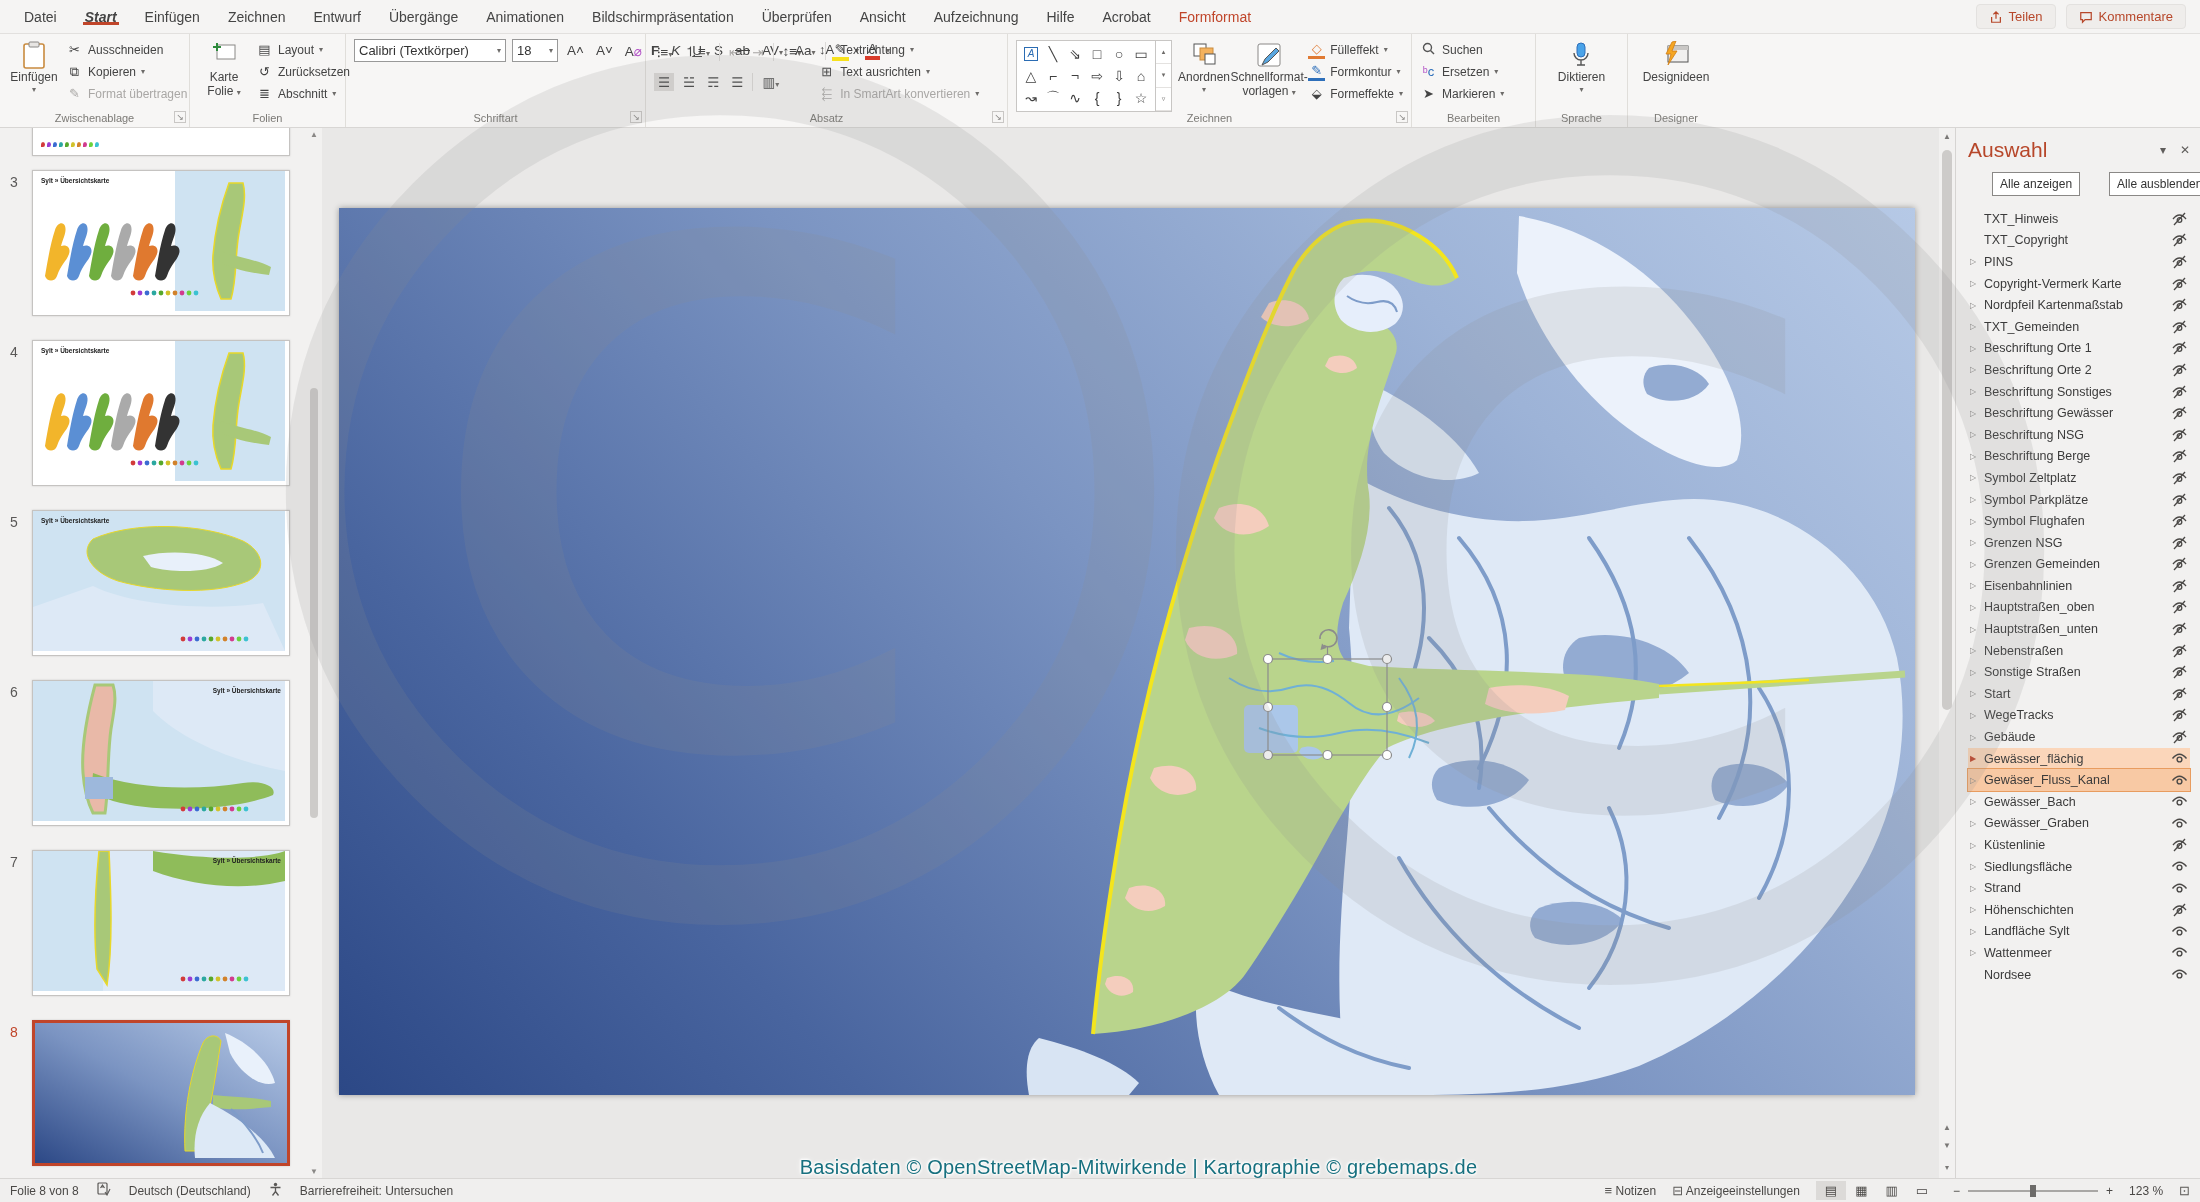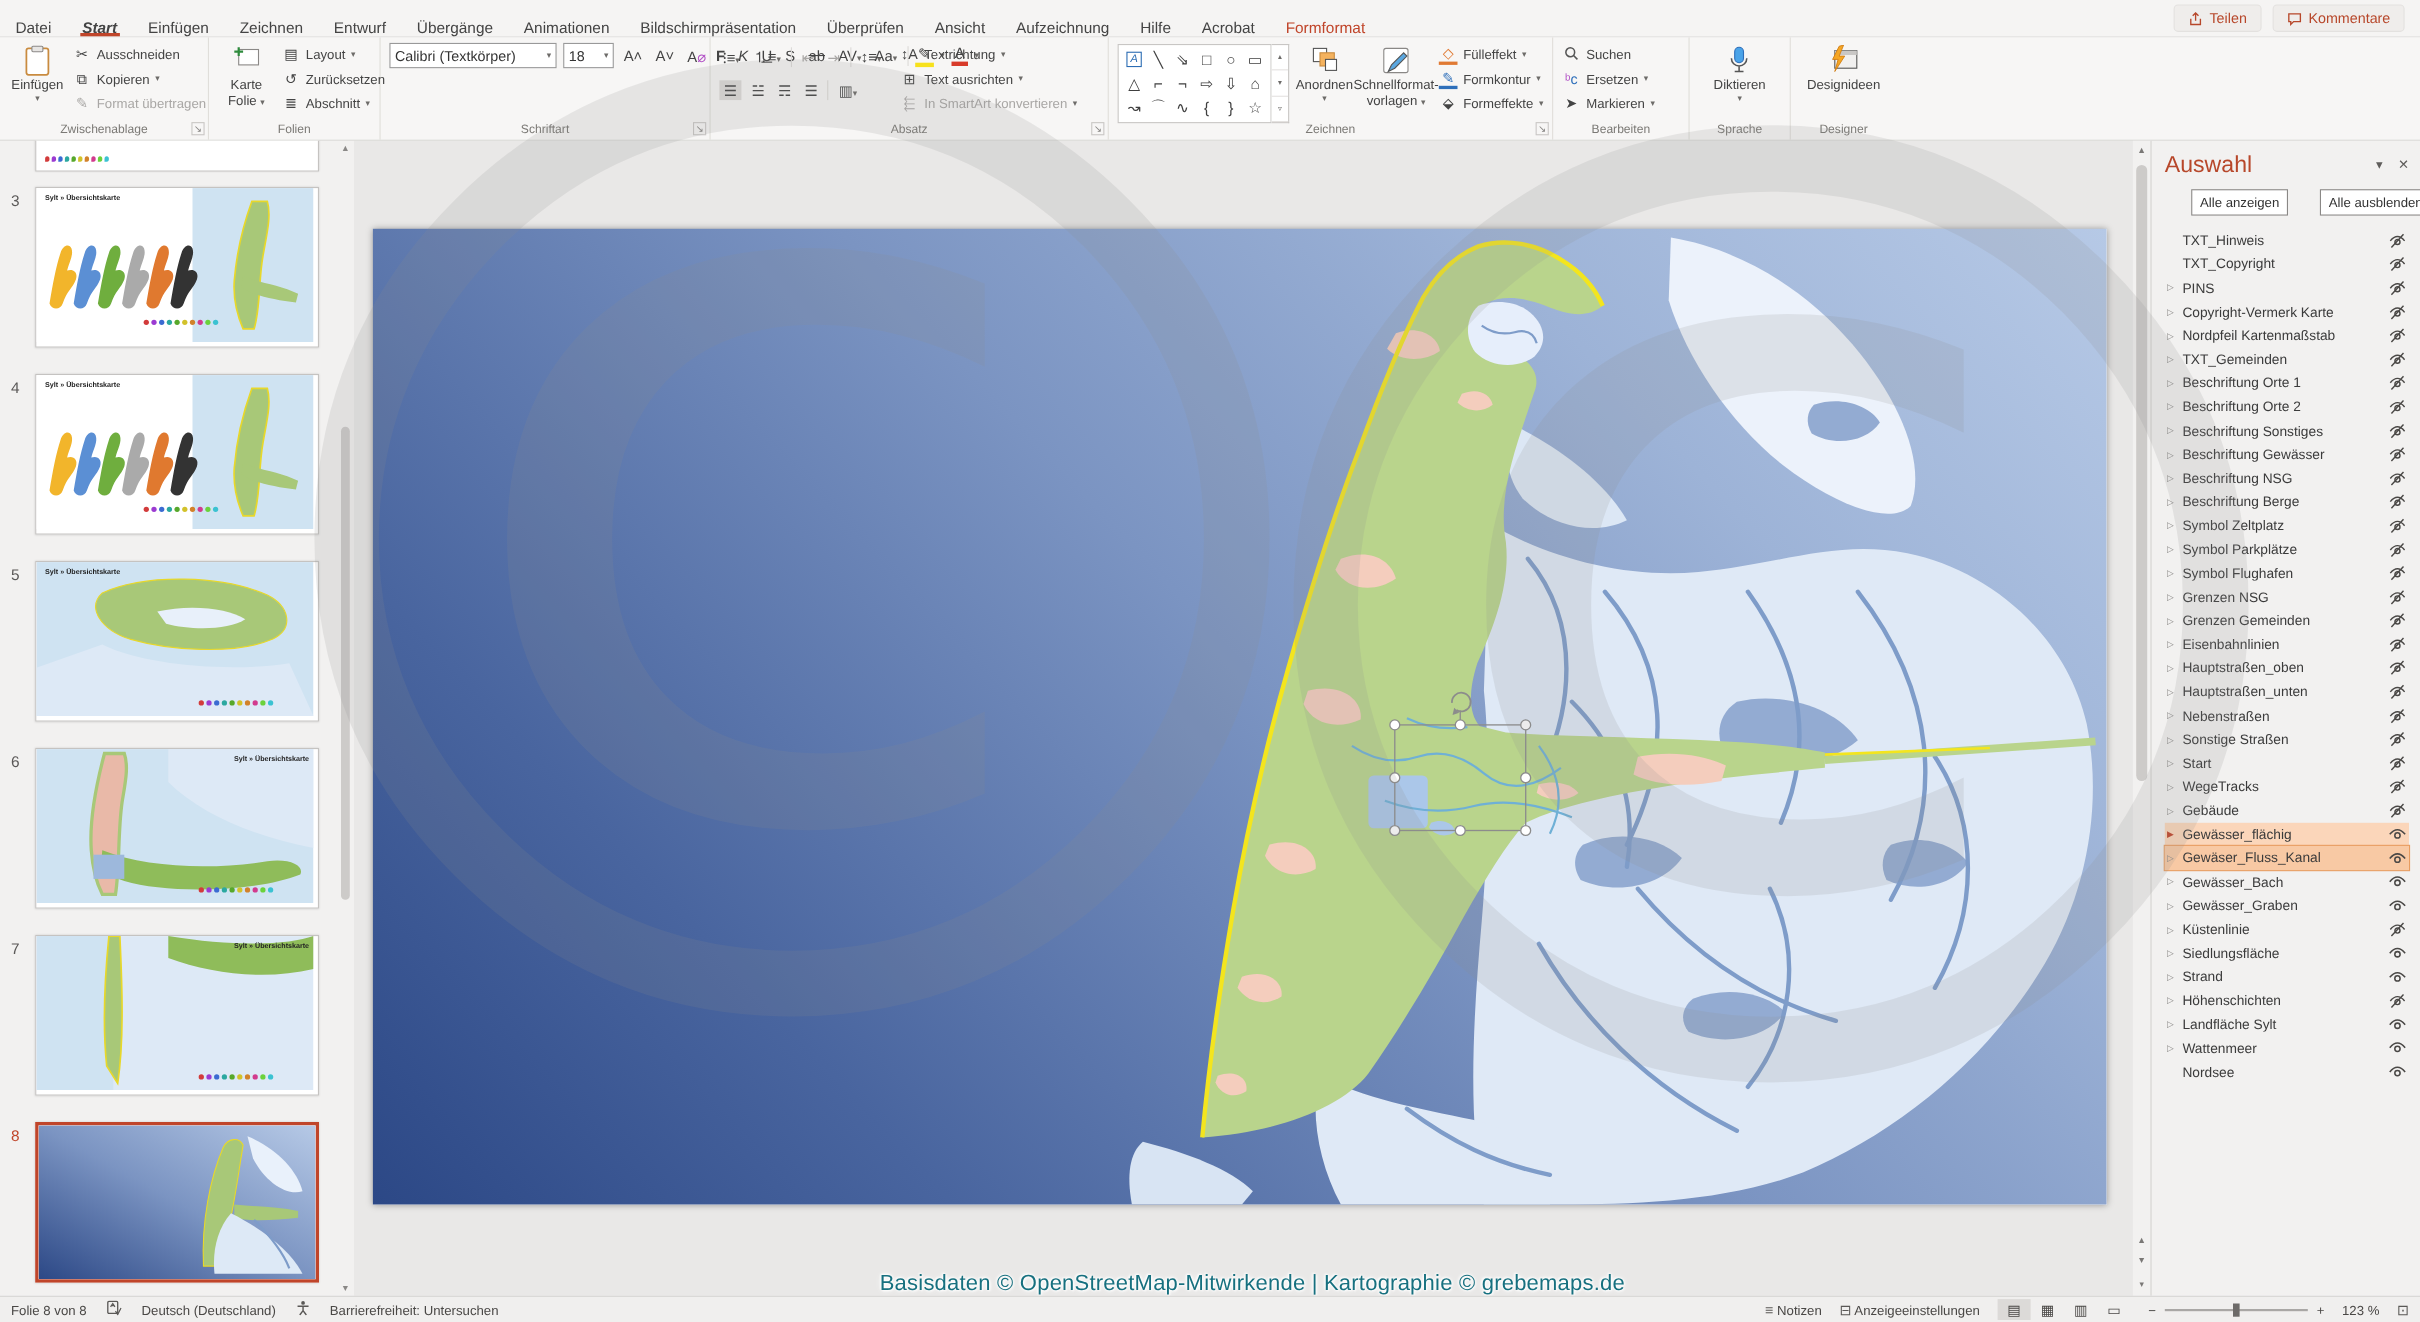--- a/index.html
+++ b/index.html
@@ -2,21 +2,21 @@
 <html><head>
 <meta charset="utf-8">
 <style>
   * { margin:0; padding:0; box-sizing:border-box; }
   html,body { width:2200px; height:1202px; overflow:hidden;
     font-family:"Liberation Sans", sans-serif; background:#e9e8e7; color:#3f3f3f; }
 
   
   #titlebar { position:absolute; left:0; top:0; width:2200px; height:34px;
     background:#f5f4f3; border-bottom:1px solid #e2e0de; display:flex; align-items:center; }
-  #tabs { display:flex; align-items:flex-end; height:100%; }
+  #tabs { display:flex; align-items:center; height:100%; padding-left:10px; }
   .tab { padding:0 14px; display:flex; align-items:center; font-size:14px; color:#444;
     position:relative; cursor:default; }
   .tab.active { font-weight:bold;font-style:italic; }
   .tab.active::after { content:""; position:absolute; left:12px; right:12px; bottom:0;
     height:3px; background:#c0452a; }
   .tab.accent { color:#c0452a; }
   #titlebar-right { margin-left:auto; display:flex; gap:10px; padding-right:14px; }
   .tb-btn { background:#efedeb; border:1px solid #e3e1df; border-radius:4px; padding:4px 12px;
     font-size:13px; color:#b7472a; display:flex; align-items:center; gap:6px; }
   .tb-btn svg { width:14px; height:14px; }

